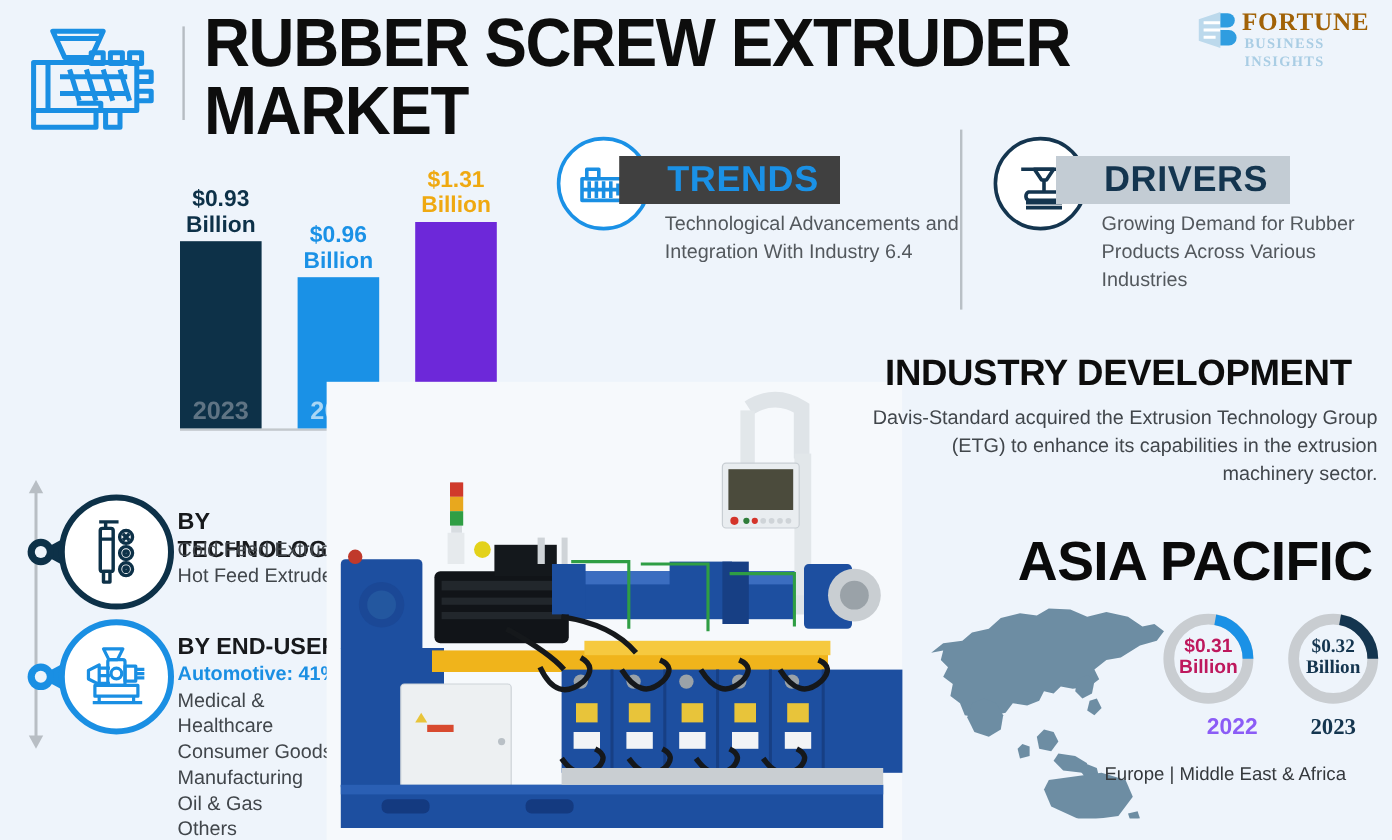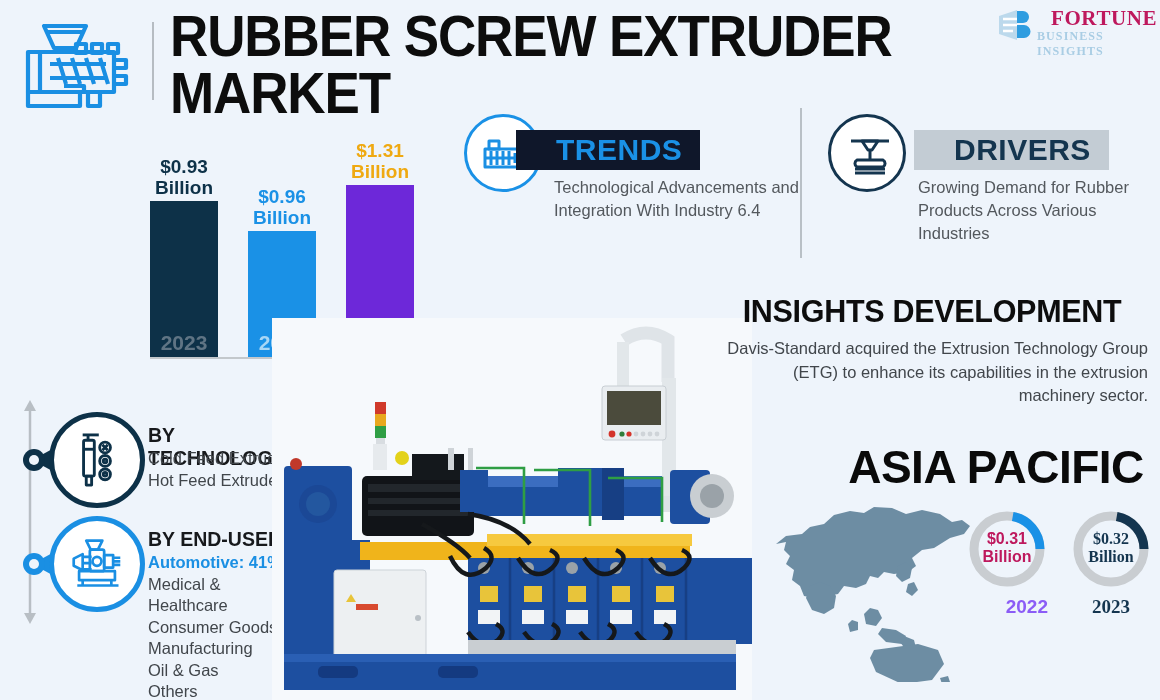--- a/index.html
+++ b/index.html
@@ -19,23 +19,23 @@
     background: #b6bcc2;
   }
   #page-title {
     position: absolute; left: 170px; top: 8px; width: 790px;
     font-size: 57px; line-height: 57px; font-weight: 900; color: #0d0d0d;
     letter-spacing: -1.2px; transform: scaleX(0.93); transform-origin: left top;
   }
   #brand-logo { position: absolute; right: 8px; top: 6px; width: 155px; height: 44px; }
   #brand-logo .bl-mark { position: absolute; left: 0; top: 4px; width: 34px; height: 30px; }
   #brand-logo .bl-name {
-    position: absolute; left: 54px; top: 0px;
+    position: absolute; left: 38px; top: 0px;
     font-family: "Liberation Serif", serif; font-weight: 700;
-    font-size: 21px; letter-spacing: 0.6px; color: #be185d;
+    font-size: 21px; letter-spacing: 0.6px; color: #a16207;
   }
   #brand-logo .bl-sub {
     position: absolute; left: 40px; top: 23px;
     font-family: "Liberation Serif", serif; font-weight: 700;
     font-size: 12px; letter-spacing: 1.1px; color: #a9cde4;
   }
 
   
   #cagr-text {
     position: absolute; left: 14px; top: 172px; width: 150px;
@@ -192,42 +192,42 @@
     <div class="kv-circle" style="border:3px solid #1a91e6;">
       <svg viewBox="0 0 78 78" width="78" height="78">
         <g fill="none" stroke="#1a8fe3" stroke-width="3" stroke-linejoin="round">
           <path d="M22 24 h10 v8 h-10 z"></path>
           <path d="M18 32 h32 l12 9 -12 9 h-32 z"></path>
           <path d="M18 41 h30"></path>
           <path d="M24 34 v14 M30 34 v14 M36 34 v14 M42 34 v14 M48 36 v10"></path>
         </g>
       </svg>
     </div>
-    <div class="kv-badge" style="background:#0f172a; color:#1a91e6;">
+    <div class="kv-badge" style="background:#404040; color:#1a91e6;">
       <span>TRENDS</span>
     </div>
     <div class="kv-body">Technological Advancements and Integration With Industry 6.4</div>
   </div>
 
   <div id="section-divider"></div>
 
   <div class="kv-block" id="drivers-block" style="left:828px; top:114px; width:330px; height:140px;">
     <div class="kv-circle" style="border:3px solid #14354f;">
       <svg viewBox="0 0 78 78" width="78" height="78">
         <g fill="none" stroke="#14354f" stroke-width="3" stroke-linejoin="round">
           <path d="M20 24 h38"></path>
           <path d="M31 24 h16 l-6 9 h-4 z"></path>
           <path d="M39 33 v10"></path>
           <path d="M26 43 h26 a4 4 0 0 1 0 7 h-26 a4 4 0 0 1 0 -7 z"></path>
           <path d="M24 52 h30"></path>
           <path d="M24 56 h30"></path>
         </g>
       </svg>
     </div>
-    <div class="kv-badge" style="background:#c3ccd4; color:#14354f;margin-left:34px;">
+    <div class="kv-badge" style="background:#c3ccd4; color:#14354f;">
       <span>DRIVERS</span>
     </div>
     <div class="kv-body">Growing Demand for Rubber Products Across Various Industries</div>
   </div>
 
   <div id="segment-axis">
     <svg viewBox="0 0 28 228" width="28" height="228">
       <line x1="14" y1="10" x2="14" y2="218" stroke="#b8bec4" stroke-width="2.5"></line>
       <path d="M14 2 l6 11 h-12 z" fill="#b8bec4"></path>
       <path d="M14 226 l6 -11 h-12 z" fill="#b8bec4"></path>
@@ -404,21 +404,21 @@
 
       <rect x="12" y="336" width="452" height="36" fill="#1d4fa0"></rect>
       <rect x="12" y="336" width="452" height="8" fill="#2a5fb4"></rect>
       <rect x="46" y="348" width="40" height="12" rx="5" fill="#143a80"></rect>
       <rect x="166" y="348" width="40" height="12" rx="5" fill="#143a80"></rect>
       <rect x="196" y="322" width="268" height="14" fill="#c9ced2"></rect>
     </svg>
   </div>
 
   <div id="industry-dev">
-    <div id="industry-dev-title">INSIGHTS DEVELOPMENT</div>
+    <div id="industry-dev-title">INDUSTRY DEVELOPMENT</div>
     <div id="industry-dev-body">Davis-Standard acquired the Extrusion Technology Group (ETG) to enhance its  capabilities in the extrusion machinery sector.</div>
   </div>
 
   <div id="asia-pacific-title">ASIA PACIFIC</div>
 
   <div id="asia-map">
     <svg viewBox="0 0 230 190" width="230" height="190">
       <g fill="#6d8da3">
         <path d="M14 52 l10 -8 l16 -2 l8 -7 l14 -3 l10 -9 l16 -4 l14 2 l10 -6 l18 1 l14 6 l16 -4 l18 4 l12 8 l10 -2 l8 6 l-6 8 l-14 4 l-16 10 l-12 2 l-10 8 l4 8 l-8 6 l-14 2 l-10 -2 l-6 6 l-8 -2 l-4 8 l-10 4 l-12 -2 l-6 8 l-10 2 l-8 -4 l-6 6 l-10 -2 l-4 -10 l-8 -6 l2 -10 l-8 -6 l4 -8 l-6 -6 l2 -8 z"></path>
         <path d="M58 90 l10 4 l6 10 l-2 12 l-10 6 l-12 -4 l-6 -12 l4 -12 z"></path>
@@ -452,15 +452,16 @@
       <circle cx="41" cy="41" r="33" fill="none" stroke="#14354f" stroke-width="9" stroke-dasharray="46 161" transform="rotate(-80 41 41)"></circle>
     </svg>
     <div class="donut-label" style="color:#14354f;">
       <span>$0.32</span><br>
       <span>Billion</span>
     </div>
     <div class="donut-year" style="color:#14354f;">2023</div>
   </div>
 
   <div id="regions-list">
+    <div>Europe  |  Middle East &amp; Africa</div>
   </div>
 
 </div>
 
 </body></html>

